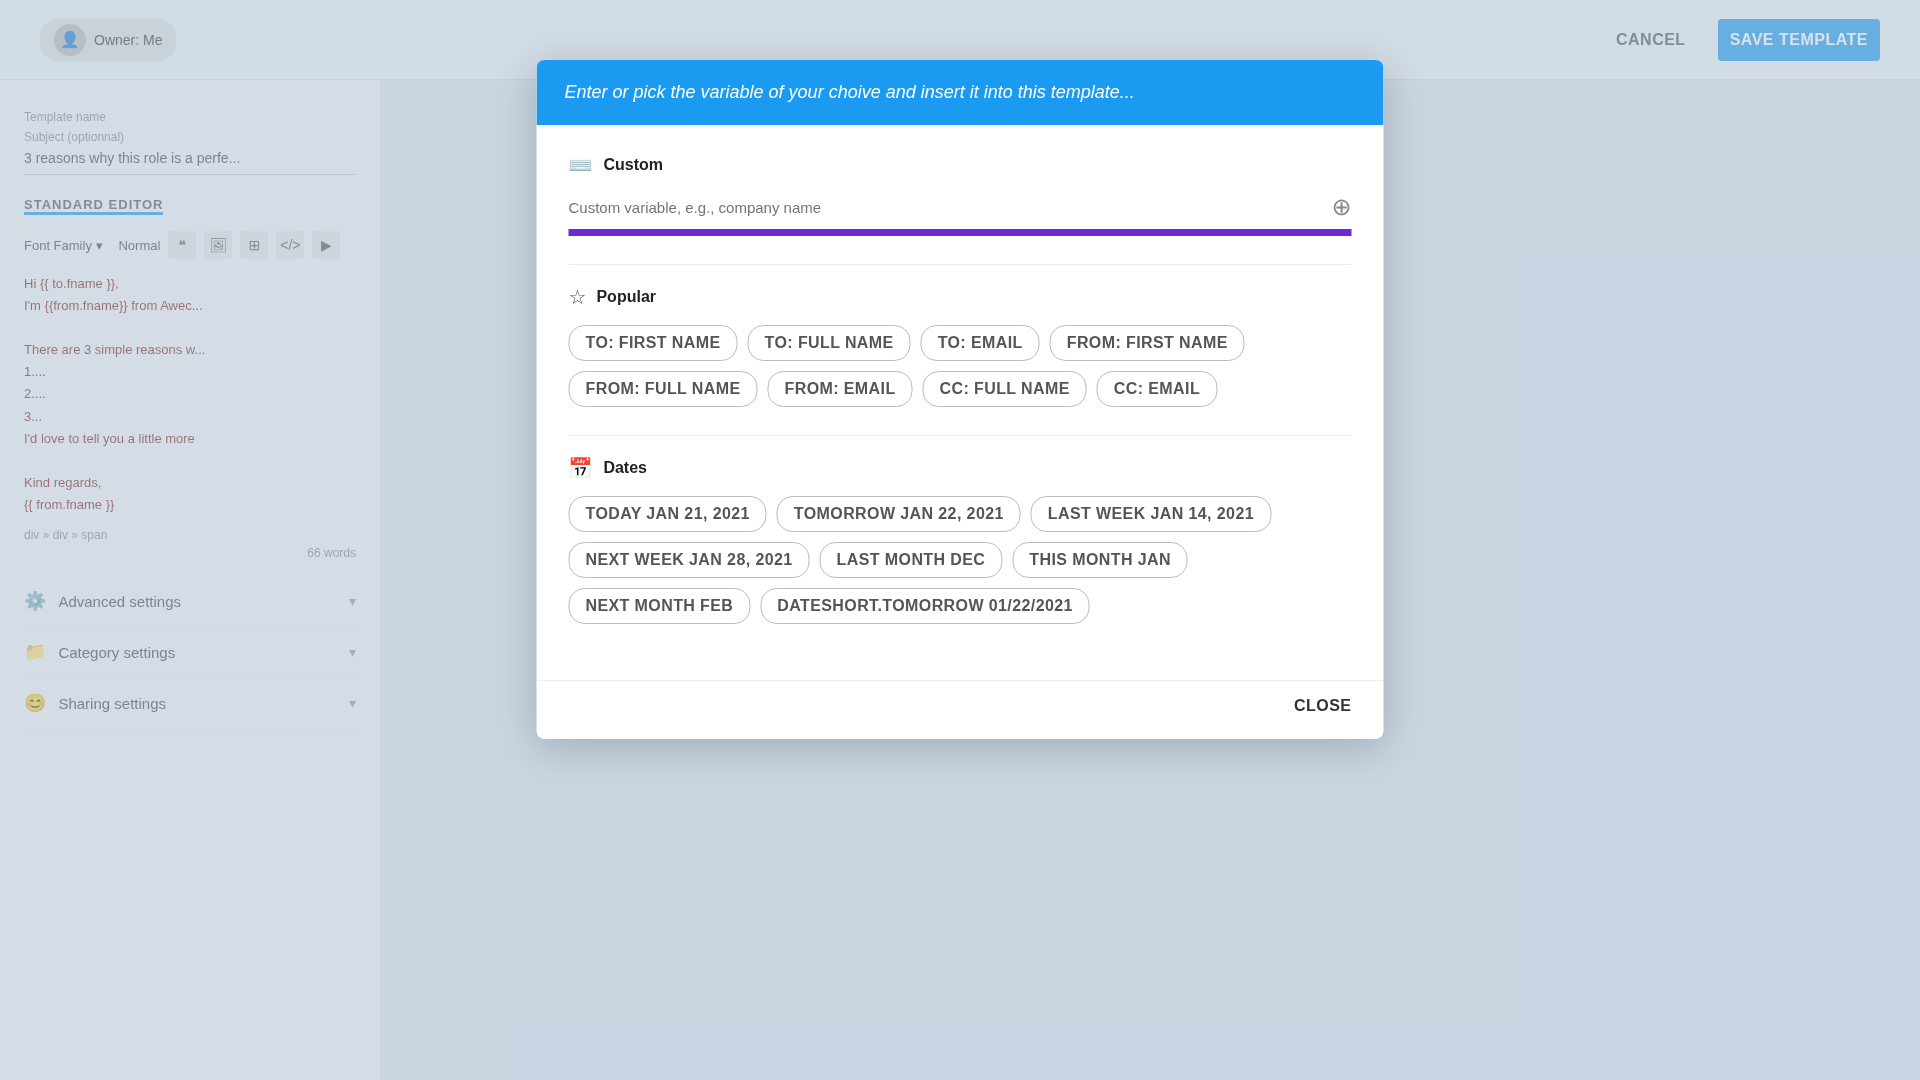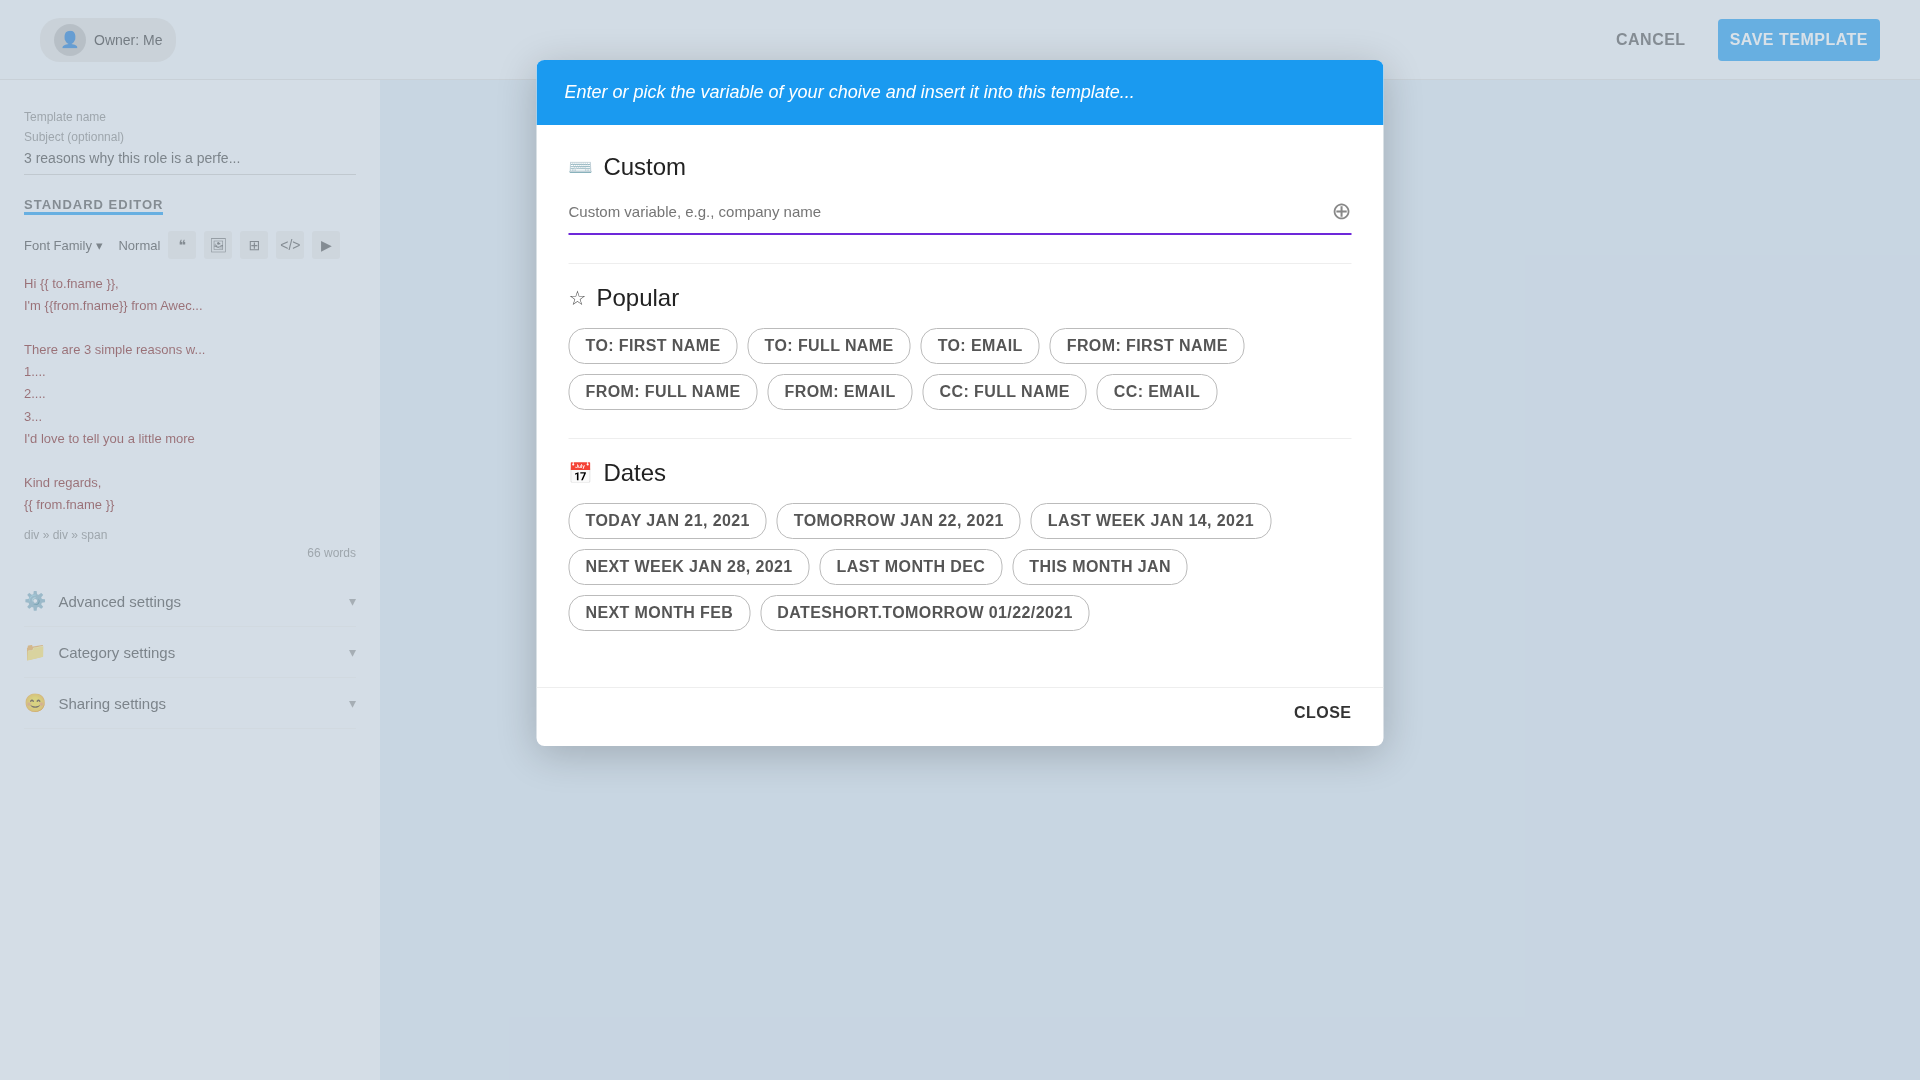--- a/index.html
+++ b/index.html
@@ -202,30 +202,30 @@
       display: flex;
       align-items: center;
       gap: 10px;
       margin-bottom: 16px;
     }
     .section-icon {
       font-size: 20px;
       color: #555;
     }
     .section-title {
-      font-size: 24px;
-      font-weight: 400;
+      font-size: 16px;
+      font-weight: 700;
       color: #222;
     }
 
     
     .custom-input-row {
       display: flex;
       align-items: center;
-      border-bottom: 2px solid #6d28d9;
+      border-bottom: 7px solid #6d28d9;
       padding-bottom: 8px;
       margin-bottom: 8px;
     }
     .custom-input {
       flex: 1;
       border: none;
       outline: none;
       font-size: 15px;
       color: #999;
       background: transparent;

